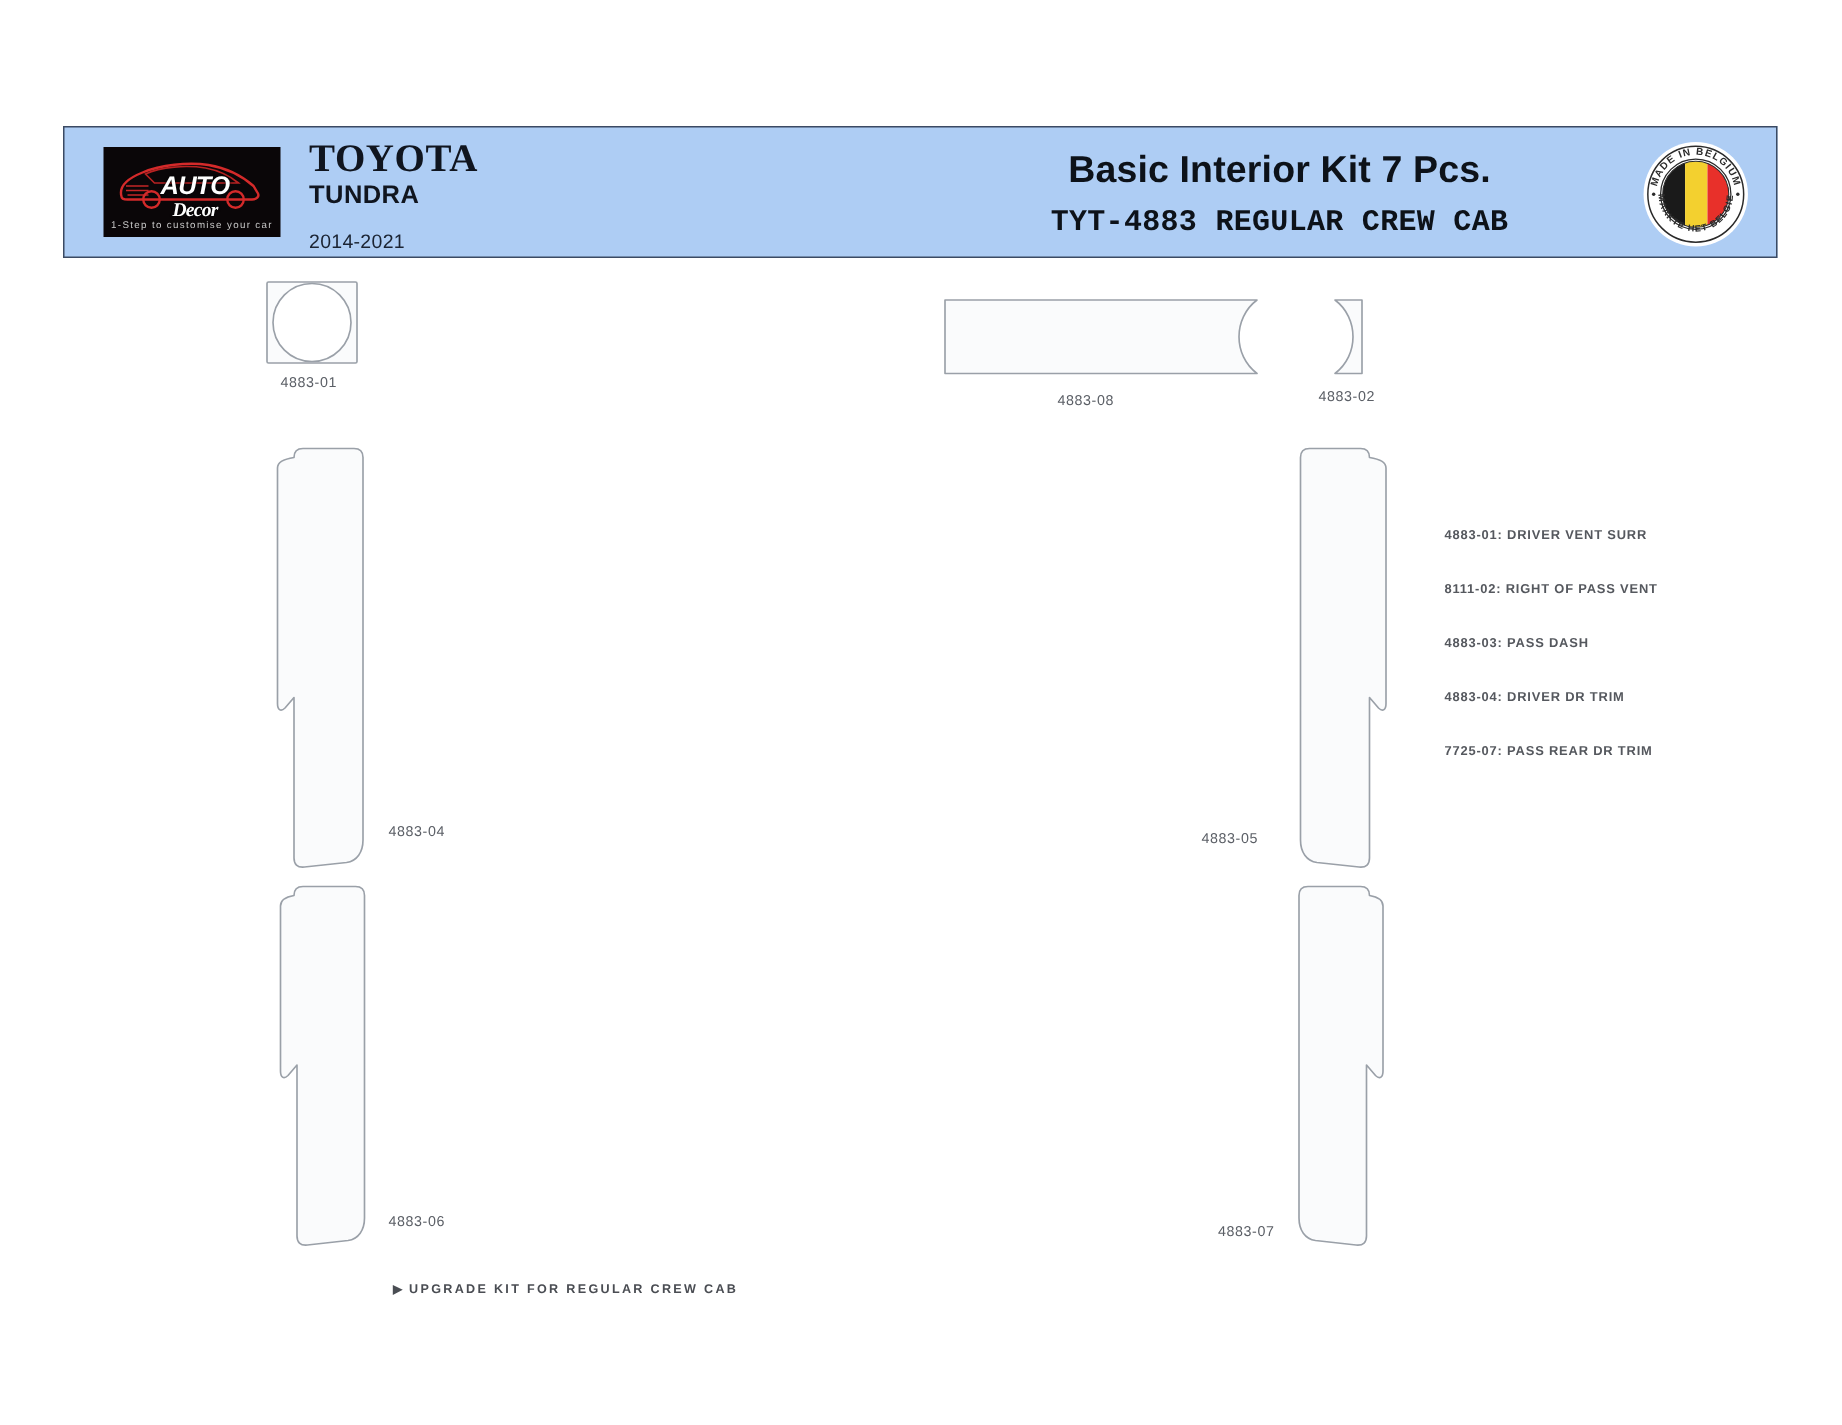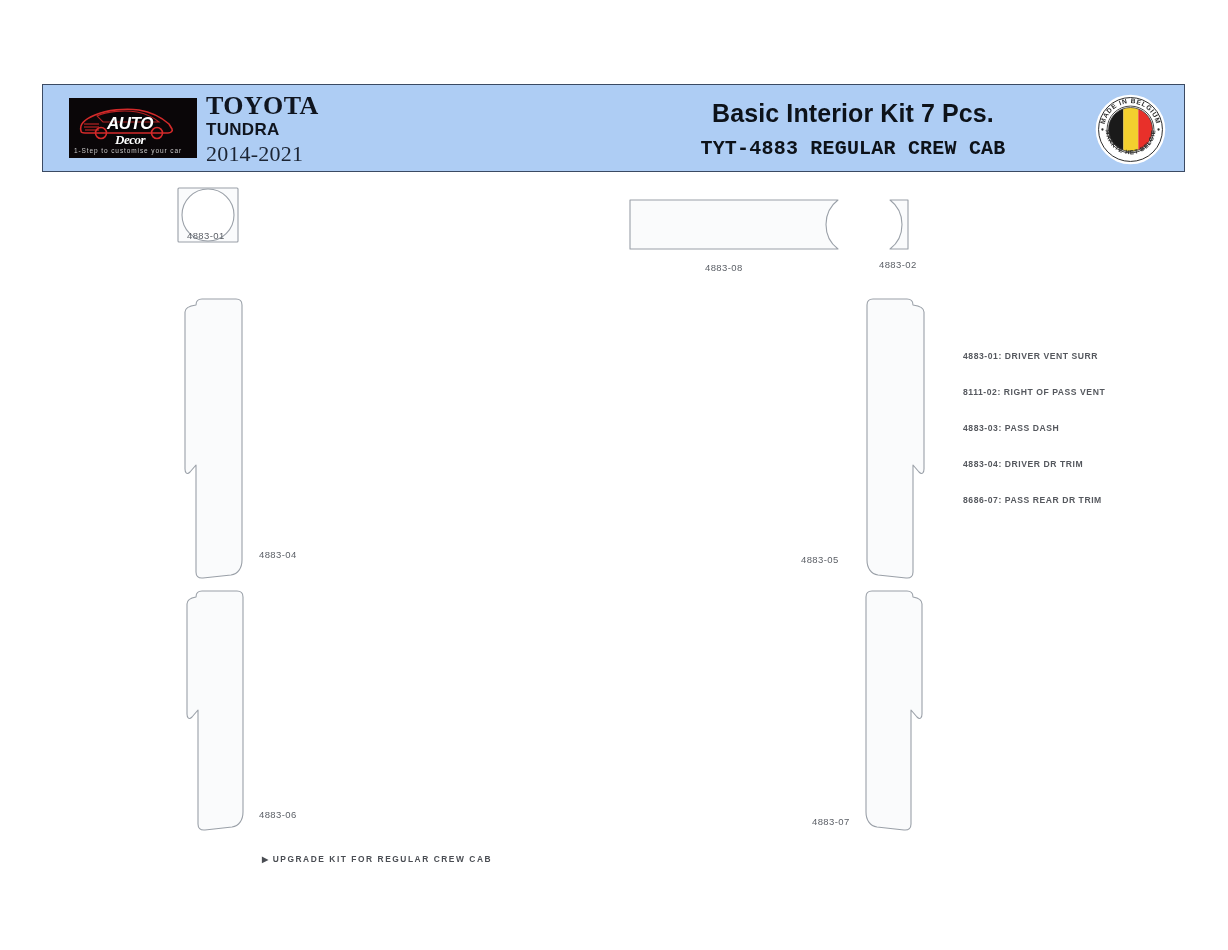--- a/index.html
+++ b/index.html
@@ -27,21 +27,21 @@
     box-sizing: border-box;
     display: flex;
     align-items: center;
   }
 
   
   #brand-logo {
     position: absolute;
     left: 26px;
     top: 13px;
-    width: 128px;
+    width: 118px;
     height: 60px;
     background: #0a0608;
     overflow: hidden;
   }
   #brand-logo .car-art {
     position: absolute;
     left: 4px;
     top: 4px;
     width: 110px;
     height: 38px;
@@ -98,24 +98,24 @@
   }
   #vehicle-model {
     font-family: "Liberation Sans", sans-serif;
     font-weight: bold;
     font-size: 17px;
     color: #10151f;
     letter-spacing: 0.3px;
     margin-top: 1px;
   }
   #vehicle-years {
-    font-family: Liberation Serif, serif;
-    font-size: 22px;
+    font-family: Liberation Sans, sans-serif;
+    font-size: 13px;
     color: #1b2433;
-    margin-top: 5px;
+    margin-top: 16px;
     letter-spacing: 0.2px;
   }
 
   
   #kit-block {
     position: absolute;
     left: 560px;
     top: 14px;
     width: 500px;
     text-align: center;
@@ -288,31 +288,31 @@
                L243 812 C243 820 239 826 232 827 L205 830 C200 830.5 198 828 198 824
                L198 710 L192 717 C189 720 187 718 187 714 L187 604 C187 600 190 598 196 597 Z"></path>
 
       <path d="M913 597 C913 593 911 591 907 591 L872 591 C868 591 866 593 866 597
                L866 812 C866 820 870 826 877 827 L904 830 C909 830.5 911 828 911 824
                L911 710 L917 717 C920 720 922 718 922 714 L922 604 C922 600 919 598 913 597 Z"></path>
     </g>
   </svg>
 </div>
 
-<div class="part-label" style="left:187px; top:230px;">4883-01</div>
+<div class="part-label" style="left:187px; top:250px;">4883-01</div>
 <div class="part-label" style="left:879px; top:259px;">4883-02</div>
 <div class="part-label" style="left:705px; top:262px;">4883-08</div>
 <div class="part-label" style="left:259px; top:549px;">4883-04</div>
 <div class="part-label" style="left:801px; top:554px;">4883-05</div>
 <div class="part-label" style="left:259px; top:809px;">4883-06</div>
 <div class="part-label" style="left:812px; top:816px;">4883-07</div>
 
 <div id="legend">
   <div class="legend-row">4883-01: DRIVER VENT SURR</div>
   <div class="legend-row">8111-02: RIGHT OF PASS VENT</div>
   <div class="legend-row">4883-03: PASS DASH</div>
   <div class="legend-row">4883-04: DRIVER DR TRIM</div>
-  <div class="legend-row">8686-07: PASS REAR DR TRIM</div>
+  <div class="legend-row">7725-07: PASS REAR DR TRIM</div>
 </div>
 
 <div id="footer-note">
   <span class="caret">▶</span><span>UPGRADE KIT FOR REGULAR CREW CAB</span>
 </div>
 
 </body></html>

